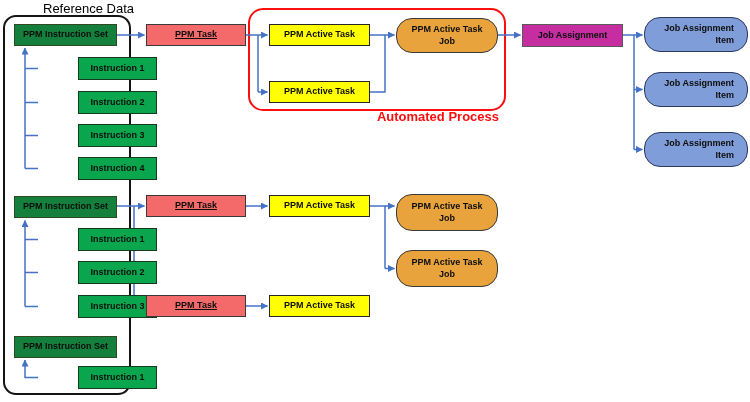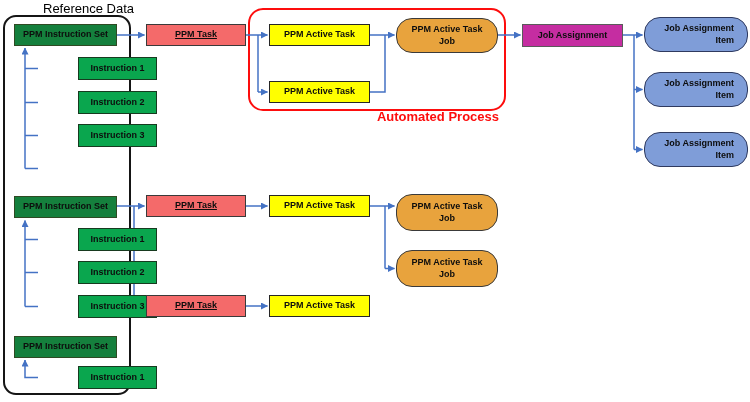--- a/index.html
+++ b/index.html
@@ -119,20 +119,21 @@
       <path d="M385,206 V268.5"></path>
       <path d="M385,268.5 H394.5" marker-end="url(#arrow)"></path>
       <path d="M246,306 H267.5" marker-end="url(#arrow)"></path>
     </g>
   </svg>
 
   <div class="box set" style="left:14px; top:24px; width:103px; height:22px;">PPM Instruction Set</div>
   <div class="box inst" style="left:38px; top:57px; width:79px; height:23px;">Instruction 1</div>
   <div class="box inst" style="left:38px; top:91px; width:79px; height:23px;">Instruction 2</div>
   <div class="box inst" style="left:38px; top:124px; width:79px; height:23px;">Instruction 3</div>
+  <div class="box inst" style="left:38px; top:157px; width:79px; height:23px;">Instruction 4</div>
 
   <div class="box set" style="left:14px; top:196px; width:103px; height:22px;">PPM Instruction Set</div>
   <div class="box inst" style="left:38px; top:228px; width:79px; height:23px;">Instruction 1</div>
   <div class="box inst" style="left:38px; top:261px; width:79px; height:23px;">Instruction 2</div>
   <div class="box inst" style="left:38px; top:295px; width:79px; height:23px;">Instruction 3</div>
 
   <div class="box set" style="left:14px; top:336px; width:103px; height:22px;">PPM Instruction Set</div>
   <div class="box inst" style="left:38px; top:366px; width:79px; height:23px;">Instruction 1</div>
 
   <div class="box task" style="left:146px; top:24px; width:100px; height:22px;">PPM Task</div>

